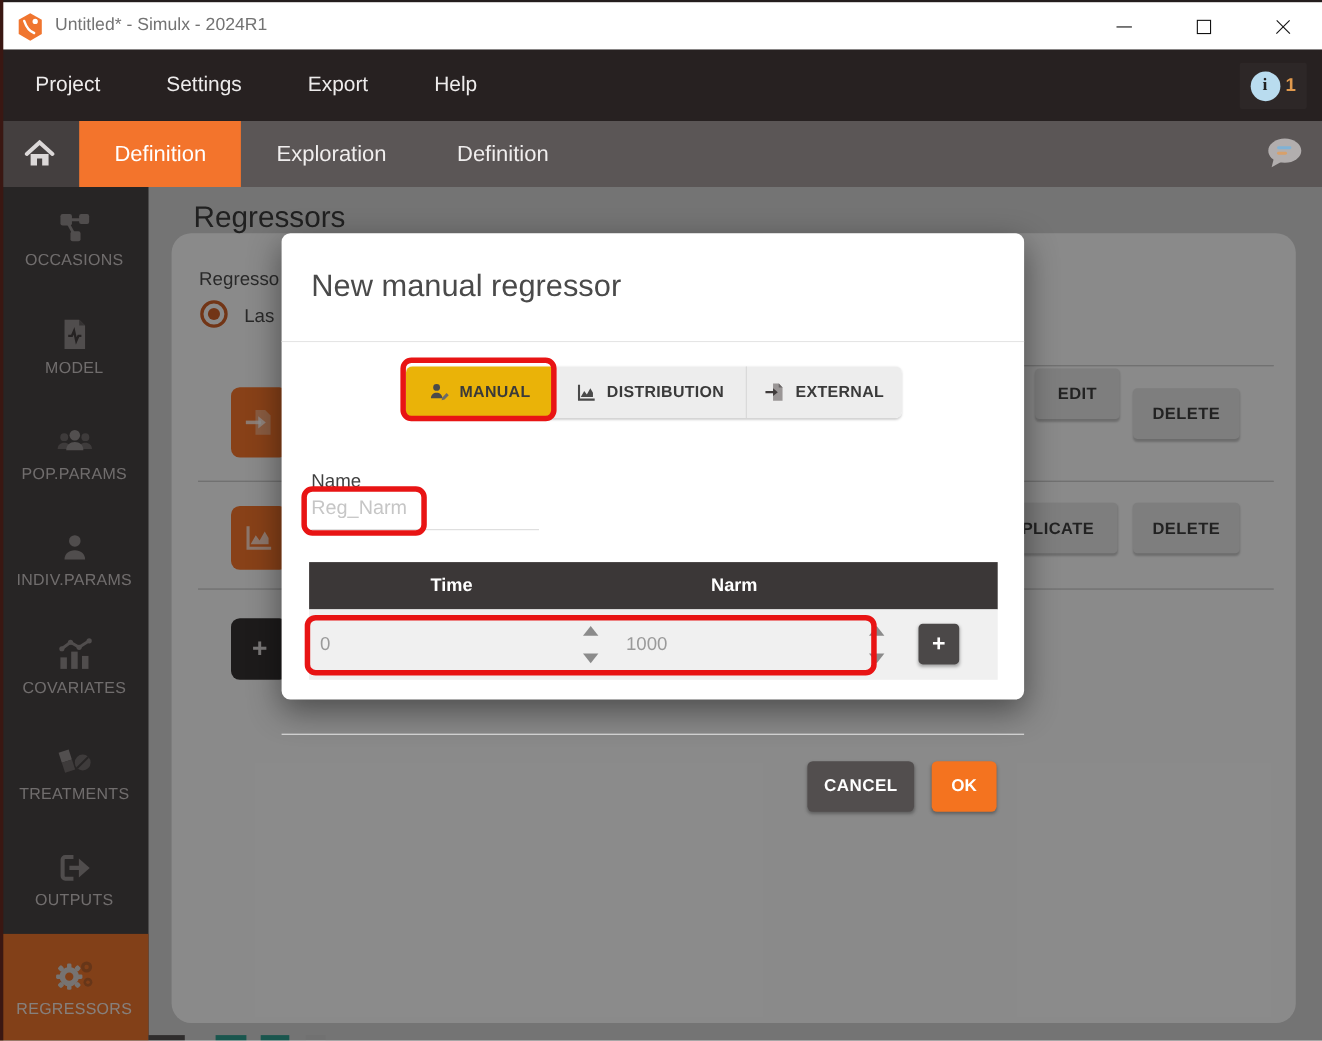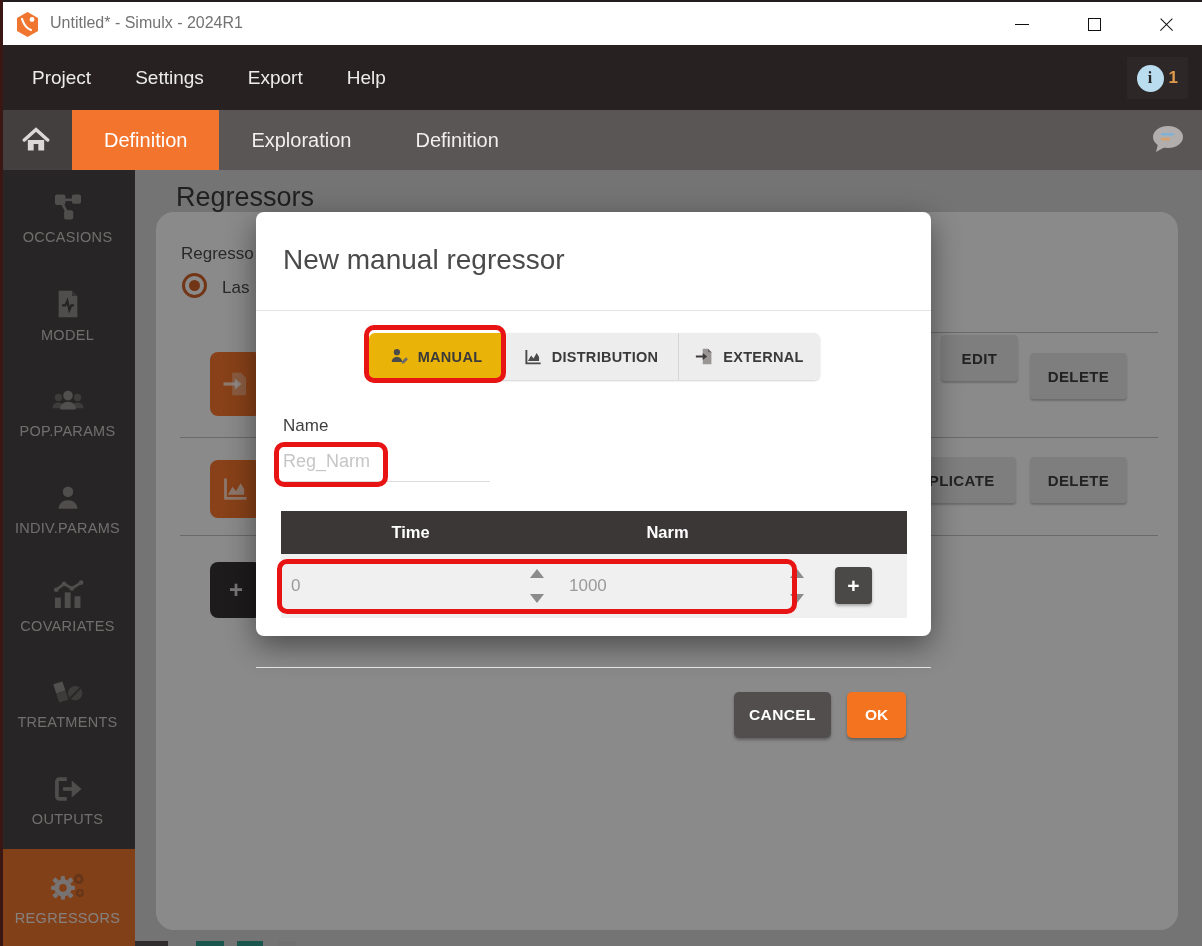--- a/index.html
+++ b/index.html
@@ -15,21 +15,21 @@
   .title-text { position:absolute; left:50px; top:12px; font-size:16px; color:#737373; }
   .win-controls { position:absolute; right:0; top:0; height:45px; display:flex; }
   .win-btn { width:72px; height:45px; display:flex; align-items:center; justify-content:center; }
   .glyph-min { width:14px; height:0; border-top:1.6px solid #111; }
   .glyph-max { width:13px; height:13px; border:1.4px solid #111; }
   .glyph-close { position:relative; width:15px; height:15px; }
   .glyph-close:before,.glyph-close:after { content:""; position:absolute; left:-1px; top:6.5px; width:17px; height:1.4px; background:#111; }
   .glyph-close:before { transform:rotate(45deg); } .glyph-close:after { transform:rotate(-45deg); }
 
   
-  .menubar { position:absolute; left:0; top:45px; width:1202px; height:65px; background:#272121; display:flex; align-items:center; padding-left:32px; gap:44px; z-index:5; }
+  .menubar { position:absolute; left:0; top:45px; width:1202px; height:65px; background:#272121; display:flex; align-items:center; padding-left:32px; gap:60px; z-index:5; }
   .menu-item { color:#edebeb; font-size:19px; cursor:default; }
   .info-badge { position:absolute; right:14px; top:12px; height:42px; background:#2d2727; display:flex; align-items:center; padding:0 10px; gap:5px; border-radius:2px; }
   .info-circle { width:27px; height:27px; border-radius:50%; background:#b9dcef; color:#222; font-weight:bold; font-size:16px; display:flex; align-items:center; justify-content:center; font-family:"Liberation Serif", serif; }
   .info-count { color:#e0994d; font-size:17px; font-weight:bold; }
 
   
   .tabbar { position:absolute; left:0; top:110px; width:1202px; height:60px; background:#5b5656; display:flex; z-index:5; }
   .home-seg { width:72px; height:60px; background:#443f3f; display:flex; align-items:center; justify-content:center; }
   .main-tab { height:60px; padding:0 32px; display:flex; align-items:center; color:#f0eeee; font-size:20px; }
   .main-tab.active { background:#f3742c; color:#ffffff; }
@@ -68,21 +68,21 @@
   
   .modal { position:absolute; left:256px; top:42px; width:675px; height:424px; background:#ffffff; border-radius:8px; box-shadow:0 10px 30px rgba(0,0,0,.45); z-index:20; }
   .modal-title { position:absolute; left:27px; top:32px; font-size:28px; font-weight:300; color:#4a4a4a; }
   .modal-hdr-line { position:absolute; left:0; top:98px; width:675px; height:1px; background:#e5e5e5; }
 
   .tab-group { position:absolute; left:113px; top:121px; height:47px; display:flex; border-radius:6px; overflow:hidden; box-shadow:0 1px 2px rgba(0,0,0,.18); }
   .mtab { display:flex; align-items:center; justify-content:center; gap:9px; font-weight:bold; font-size:14.5px; color:#3a3a3a; background:#ededed; border-right:1px solid #d6d6d6; letter-spacing:.3px; }
   .mtab:last-child { border-right:none; }
   .mtab.active { background:#eab308; }
 
-  .name-label { position:absolute; left:27px; top:204px; font-size:17px; color:#3f3f3f; }
+  .name-label { position:absolute; left:27px; top:216px; font-size:17px; color:#3f3f3f; }
   .name-input { position:absolute; left:27px; top:230px; width:207px; height:40px; border:none; border-bottom:1px solid #dcdcdc; font-family:inherit; font-size:18px; color:#555; background:transparent; outline:none; }
   .name-input::placeholder { color:#c6c6c6; }
 
   .reg-table { position:absolute; left:25px; top:299px; width:626px; }
   .reg-thead { display:flex; height:43px; background:#3b3737; }
   .reg-th { color:#ffffff; font-weight:bold; font-size:16.5px; display:flex; align-items:center; justify-content:center; }
   .reg-row { position:relative; height:64px; background:#f0f0f0; }
   .num-input { position:absolute; top:14px; height:36px; border:none; background:transparent; font-family:inherit; font-size:17px; color:#9a9a9a; outline:none; }
   .spinner { position:absolute; top:15px; width:16px; height:34px; display:flex; flex-direction:column; align-items:center; justify-content:space-between; }
   .tri-up { width:0; height:0; border-left:7px solid transparent; border-right:7px solid transparent; border-bottom:9px solid #8b8b8b; }

